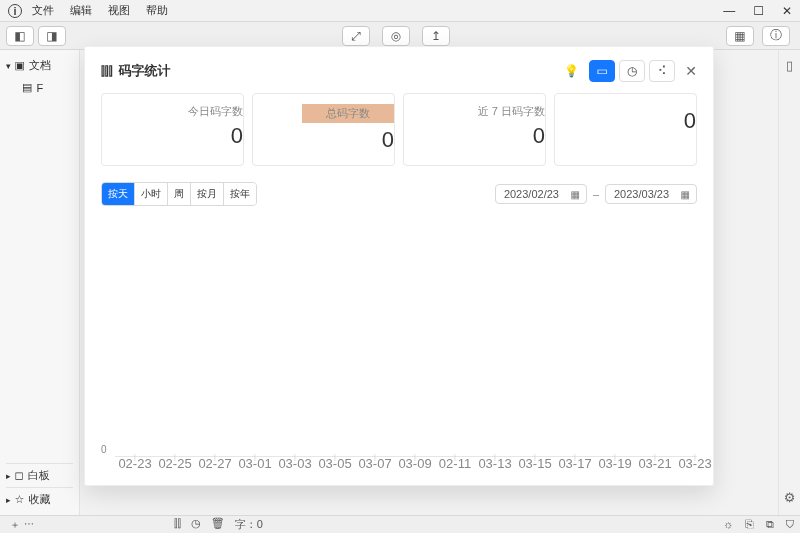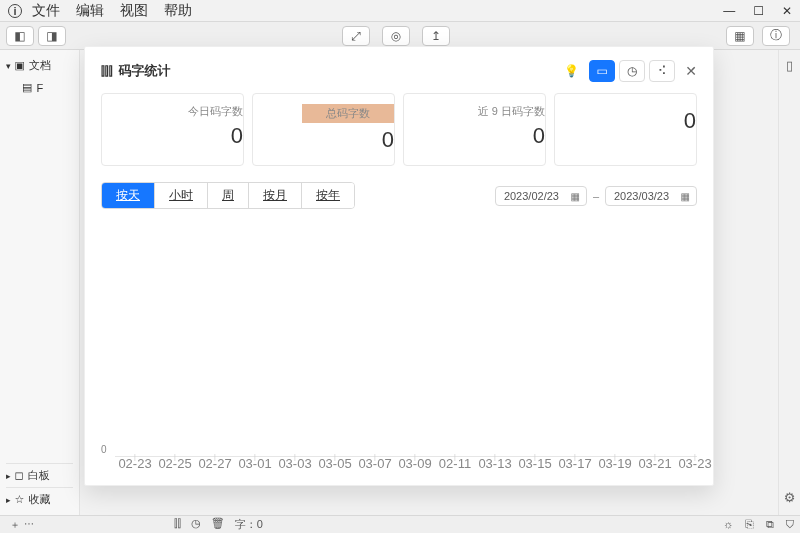--- a/index.html
+++ b/index.html
@@ -1,21 +1,21 @@
 <!DOCTYPE html>
 <html><head>
 <meta charset="utf-8">
 <style>
   * { box-sizing: border-box; margin: 0; padding: 0; }
   body { font-family: -apple-system, "Segoe UI", "Microsoft YaHei", sans-serif; font-size: 12px; color: #333; background: #fff; width: 800px; height: 533px; overflow: hidden; position: relative; }
 
   
   .menubar { height: 22px; background: #f2f2f2; display: flex; align-items: center; padding: 0 8px; border-bottom: 1px solid #d9d9d9; }
   .menubar .info-icon { width: 14px; height: 14px; margin-right: 10px; font-weight: bold; font-size: 11px; color: #444; border: 1px solid #444; border-radius: 50%; display: flex; align-items: center; justify-content: center; }
-  .menubar .menu-item { margin-right: 16px; font-size: 14px; color: #333; cursor: default; }
+  .menubar .menu-item { margin-right: 16px; font-size: 11px; color: #333; cursor: default; }
   .menubar .window-controls { margin-left: auto; display: flex; gap: 18px; font-size: 12px; color: #333; }
   .menubar .window-controls span { cursor: default; }
 
   
   .toolbar { height: 28px; background: #efefef; border-bottom: 1px solid #d9d9d9; display: flex; align-items: center; padding: 0 6px; }
   .toolbar .tb-btn { border: 1px solid #c9c9c9; background: #fff; border-radius: 4px; height: 20px; width: 28px; display: flex; align-items: center; justify-content: center; margin-right: 4px; font-size: 12px; color: #555; }
   .toolbar .spacer { flex: 1; }
   .toolbar .center-group { display: flex; gap: 8px; }
   .toolbar .right-group { display: flex; gap: 4px; }
 
@@ -51,21 +51,21 @@
   .modal-header .close { font-size: 14px; color: #666; margin-left: 10px; cursor: pointer; }
 
   .stat-cards { display: flex; gap: 8px; margin-top: 10px; }
   .stat-card { flex: 1; border: 1px solid #e8e8e8; border-radius: 4px; padding: 10px 0 12px 0; text-align: right; }
   .stat-card .label { font-size: 11px; color: #888; }
   .stat-card .value { font-size: 22px; color: #333; margin-top: 4px; }
   .stat-card.highlight .label-wrap { display: inline-block; background: #e8b998; padding: 2px 24px; }
 
   .controls-row { display: flex; align-items: center; margin-top: 16px; }
   .period-tabs { display: flex; border: 1px solid #d9d9d9; border-radius: 4px; overflow: hidden; }
-  .period-tabs .tab { padding: 4px 14px; font-size: 12px; color: #333; border-right: 1px solid #d9d9d9; cursor: pointer; background: #fff; text-decoration: underline; }
+  .period-tabs .tab { padding: 4px 6px; font-size: 10px; color: #333; border-right: 1px solid #d9d9d9; cursor: pointer; background: #fff; }
   .period-tabs .tab:last-child { border-right: none; text-align: center; }
   .period-tabs .tab.active { background: #1677ff; color: #fff; }
 
   .date-group { margin-left: auto; display: flex; align-items: center; gap: 6px; }
   .date-input { border: 1px solid #d9d9d9; border-radius: 4px; padding: 3px 22px 3px 8px; font-size: 11px; color: #555; position: relative; background: #fff; width: 92px; }
   .date-input .cal { position: absolute; right: 6px; top: 4px; font-size: 10px; color: #777; }
   .date-sep { color: #888; font-size: 11px; }
 
   .chart { flex: 1; margin-top: 14px; position: relative; }
   .chart .y-zero { position: absolute; left: 0; bottom: 22px; font-size: 10px; color: #888; }
@@ -176,21 +176,21 @@
   <div class="stat-cards">
     <div class="stat-card">
       <div class="label">今日码字数</div>
       <div class="value">0</div>
     </div>
     <div class="stat-card highlight">
       <div class="label-wrap"><span class="label">总码字数</span></div>
       <div class="value">0</div>
     </div>
     <div class="stat-card">
-      <div class="label">近 9 日码字数</div>
+      <div class="label">近 7 日码字数</div>
       <div class="value">0</div>
     </div>
     <div class="stat-card">
       <div class="value">0</div>
     </div>
   </div>
 
   <div class="controls-row">
     <div class="period-tabs">
       <div class="tab active">按天</div>

